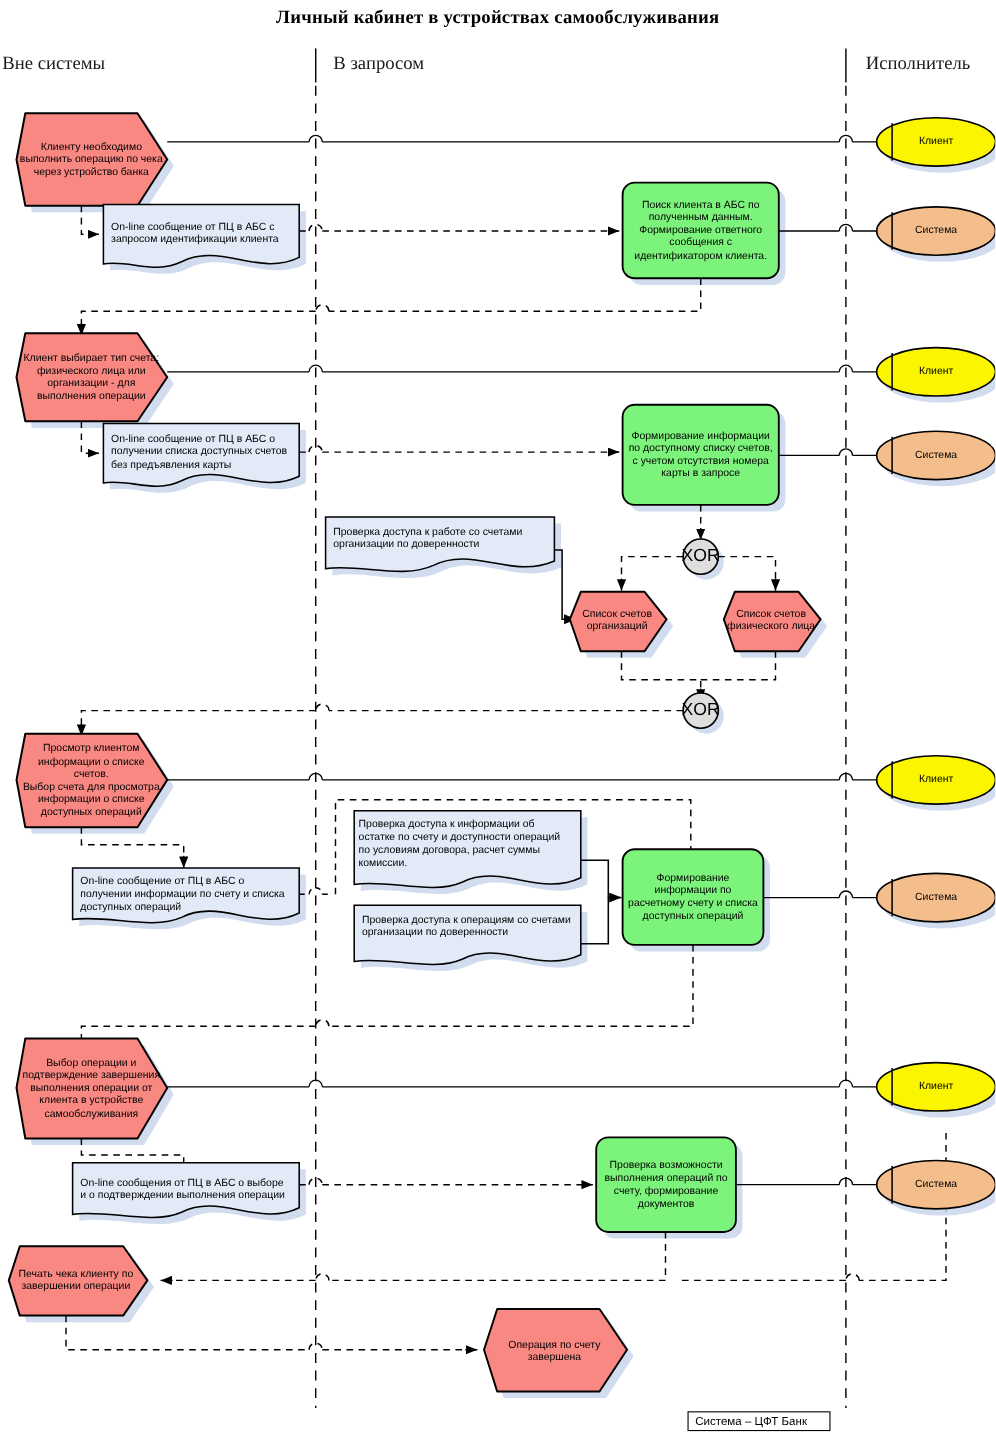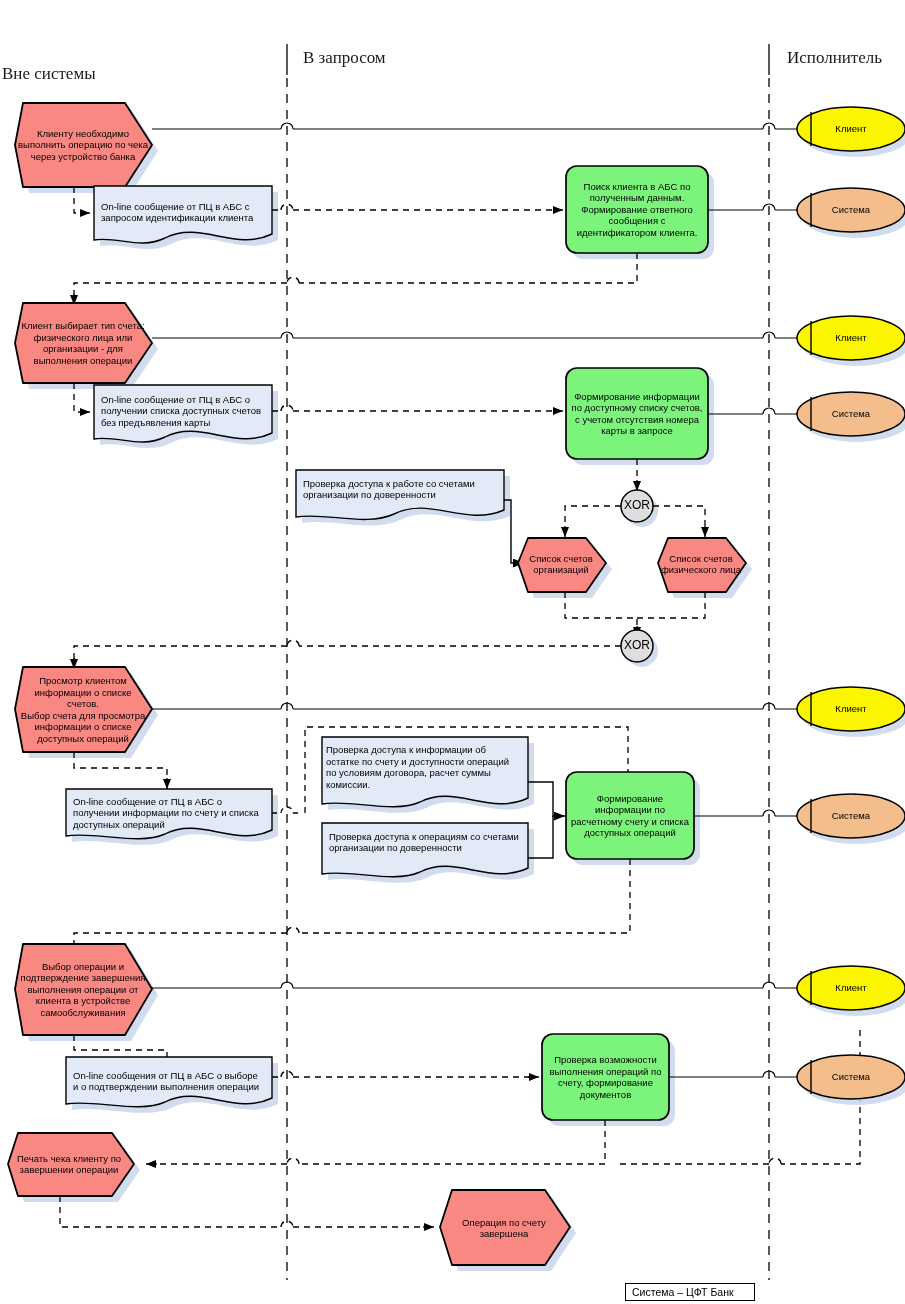--- a/index.html
+++ b/index.html
@@ -21,35 +21,36 @@
     font-size:17px;color:#1a1a1a;white-space:nowrap;
   }
   
   .nodetext{
     position:absolute;display:flex;align-items:center;justify-content:center;
     text-align:center;color:#000;font-size:9.5px;line-height:11.5px;
     pointer-events:none;
   }
   .nodetext.left{justify-content:flex-start;text-align:left;}
   .nodetext span{display:block;width:100%;padding:0 2px;box-sizing:border-box;}
-  .xor-text{font-size:12px;}
+  .xor-text{font-size:16px;}
   .legend{
     position:absolute;left:625px;top:1283px;width:130px;height:18px;
     border:1px solid #000;background:#fff;
     font-size:10.5px;color:#000;display:flex;align-items:center;
     padding-left:6px;box-sizing:border-box;
   }
 </style>
 </head>
 <body>
 
 <div id="root">
 
-
-  <div class="lane-head" style="left:2px;top:48px;margin-top:16px;">Вне системы</div>
+  <div class="title">Личный кабинет в устройствах самообслуживания</div>
+
+  <div class="lane-head" style="left:2px;top:48px;">Вне системы</div>
   <div class="lane-head" style="left:303px;top:48px;">В запросом</div>
   <div class="lane-head" style="left:787px;top:48px;">Исполнитель</div>
 
   <svg id="diagram-svg" viewBox="0 0 905 1304">
     <defs>
       <marker id="arrowSolid" markerWidth="9" markerHeight="9" refX="8" refY="3.2" orient="auto">
         <path d="M0,0 L8,3.2 L0,6.4 z" fill="#000"></path>
       </marker>
       <marker id="arrowDash" markerWidth="9" markerHeight="9" refX="8" refY="3.2" orient="auto">
         <path d="M0,0 L8,3.2 L0,6.4 z" fill="#000"></path>

